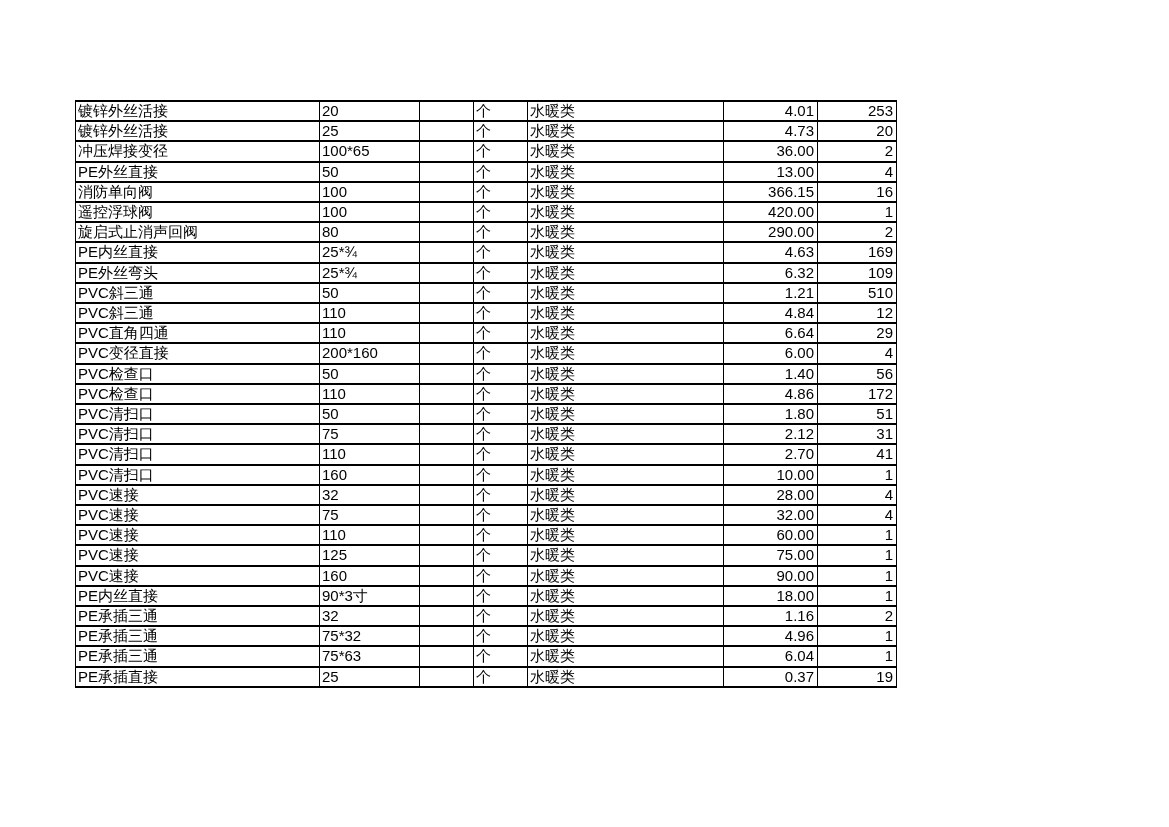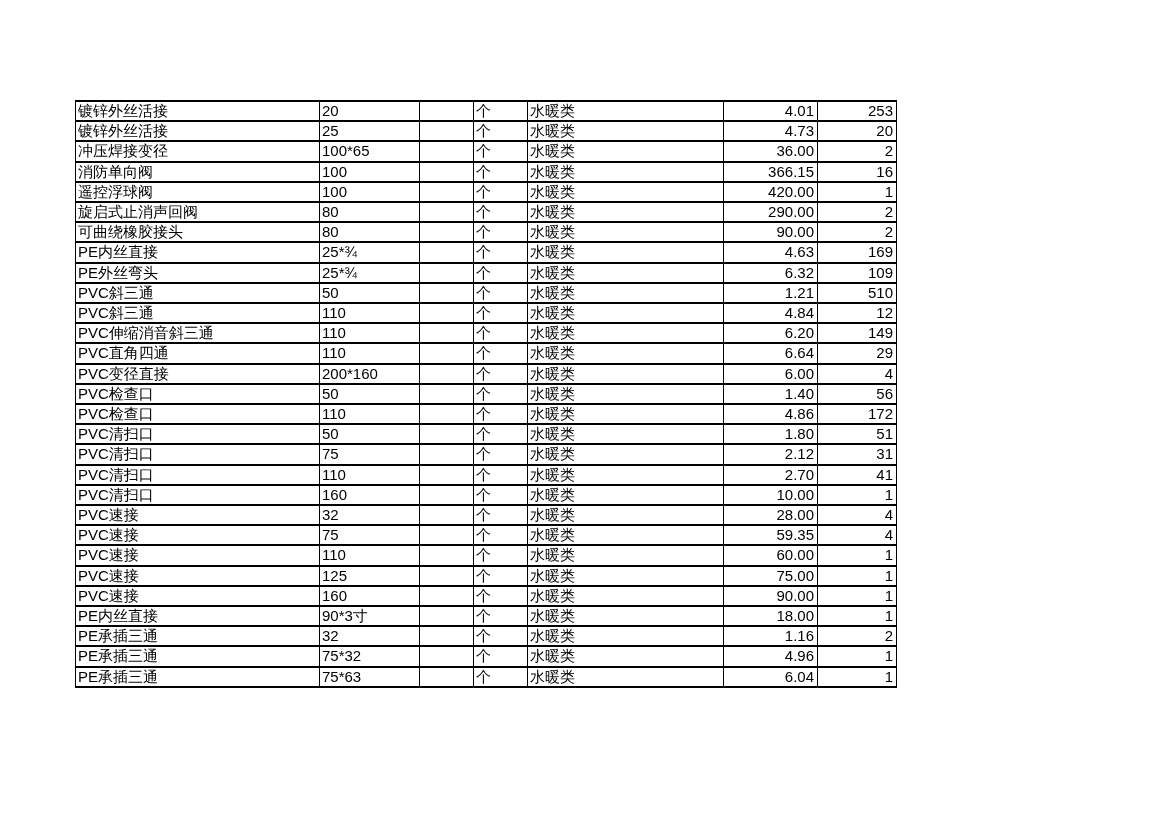--- a/index.html
+++ b/index.html
@@ -75,20 +75,29 @@
       <tr>
         <td class="al">冲压焊接变径</td>
         <td class="al">100*65</td>
         <td class="al"></td>
         <td class="al">个</td>
         <td class="al">水暖类</td>
         <td class="ar">36.00</td>
         <td class="ar">2</td>
       </tr>
       <tr>
+        <td class="al">PE外丝直接</td>
+        <td class="al">50</td>
+        <td class="al"></td>
+        <td class="al">个</td>
+        <td class="al">水暖类</td>
+        <td class="ar">13.00</td>
+        <td class="ar">4</td>
+      </tr>
+      <tr>
         <td class="al">消防单向阀</td>
         <td class="al">100</td>
         <td class="al"></td>
         <td class="al">个</td>
         <td class="al">水暖类</td>
         <td class="ar">366.15</td>
         <td class="ar">16</td>
       </tr>
       <tr>
         <td class="al">遥控浮球阀</td>
@@ -102,29 +111,20 @@
       <tr>
         <td class="al">旋启式止消声回阀</td>
         <td class="al">80</td>
         <td class="al"></td>
         <td class="al">个</td>
         <td class="al">水暖类</td>
         <td class="ar">290.00</td>
         <td class="ar">2</td>
       </tr>
       <tr>
-        <td class="al">可曲绕橡胶接头</td>
-        <td class="al">80</td>
-        <td class="al"></td>
-        <td class="al">个</td>
-        <td class="al">水暖类</td>
-        <td class="ar">90.00</td>
-        <td class="ar">2</td>
-      </tr>
-      <tr>
         <td class="al">PE内丝直接</td>
         <td class="al">25*¾</td>
         <td class="al"></td>
         <td class="al">个</td>
         <td class="al">水暖类</td>
         <td class="ar">4.63</td>
         <td class="ar">169</td>
       </tr>
       <tr>
         <td class="al">PE外丝弯头</td>
@@ -147,29 +147,20 @@
       <tr>
         <td class="al">PVC斜三通</td>
         <td class="al">110</td>
         <td class="al"></td>
         <td class="al">个</td>
         <td class="al">水暖类</td>
         <td class="ar">4.84</td>
         <td class="ar">12</td>
       </tr>
       <tr>
-        <td class="al">PVC伸缩消音斜三通</td>
-        <td class="al">110</td>
-        <td class="al"></td>
-        <td class="al">个</td>
-        <td class="al">水暖类</td>
-        <td class="ar">6.20</td>
-        <td class="ar">149</td>
-      </tr>
-      <tr>
         <td class="al">PVC直角四通</td>
         <td class="al">110</td>
         <td class="al"></td>
         <td class="al">个</td>
         <td class="al">水暖类</td>
         <td class="ar">6.64</td>
         <td class="ar">29</td>
       </tr>
       <tr>
         <td class="al">PVC变径直接</td>
@@ -242,21 +233,21 @@
         <td class="al">水暖类</td>
         <td class="ar">28.00</td>
         <td class="ar">4</td>
       </tr>
       <tr>
         <td class="al">PVC速接</td>
         <td class="al">75</td>
         <td class="al"></td>
         <td class="al">个</td>
         <td class="al">水暖类</td>
-        <td class="ar">59.35</td>
+        <td class="ar">32.00</td>
         <td class="ar">4</td>
       </tr>
       <tr>
         <td class="al">PVC速接</td>
         <td class="al">110</td>
         <td class="al"></td>
         <td class="al">个</td>
         <td class="al">水暖类</td>
         <td class="ar">60.00</td>
         <td class="ar">1</td>
@@ -307,15 +298,24 @@
         <td class="ar">1</td>
       </tr>
       <tr>
         <td class="al">PE承插三通</td>
         <td class="al">75*63</td>
         <td class="al"></td>
         <td class="al">个</td>
         <td class="al">水暖类</td>
         <td class="ar">6.04</td>
         <td class="ar">1</td>
+      </tr>
+      <tr>
+        <td class="al">PE承插直接</td>
+        <td class="al">25</td>
+        <td class="al"></td>
+        <td class="al">个</td>
+        <td class="al">水暖类</td>
+        <td class="ar">0.37</td>
+        <td class="ar">19</td>
       </tr>
     </tbody>
 </table>
 
 </body></html>

